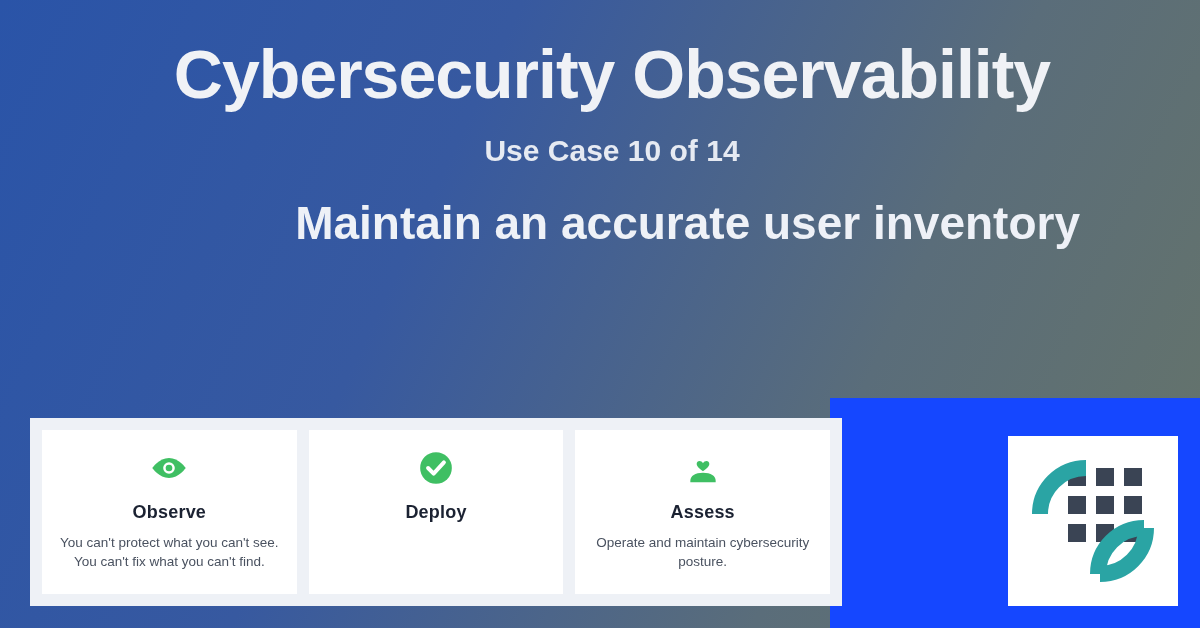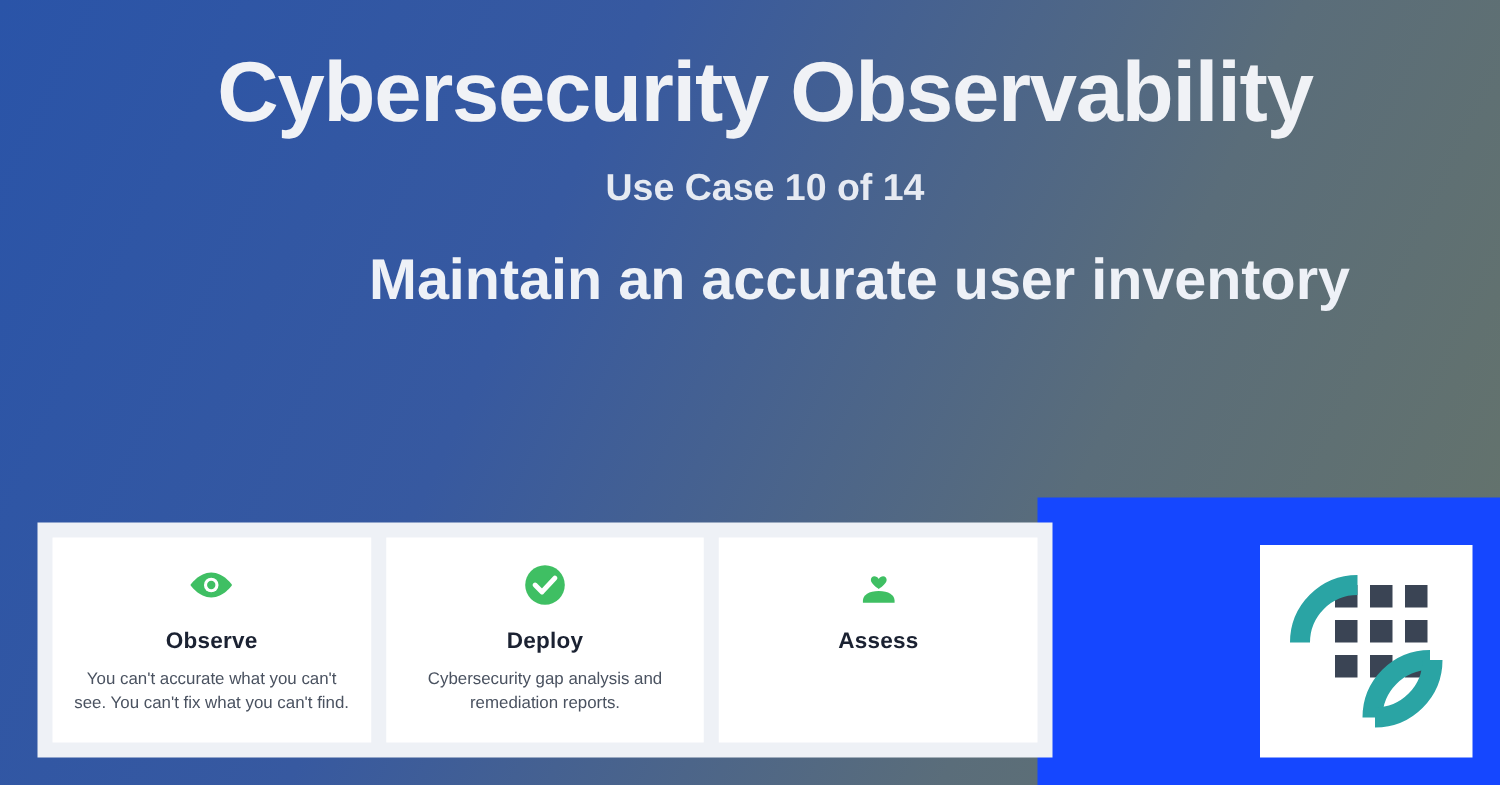--- a/index.html
+++ b/index.html
@@ -122,45 +122,45 @@
 
     <div class="card">
       <div class="card-icon">
         <svg viewBox="0 0 48 48" width="40" height="40">
           <path d="M24 12 C12 12 4 24 4 24 s8 12 20 12 s20-12 20-12 S36 12 24 12z" fill="#3fbf63"></path>
           <circle cx="24" cy="24" r="7" fill="#ffffff"></circle>
           <circle cx="24" cy="24" r="4" fill="#3fbf63"></circle>
         </svg>
       </div>
       <div class="card-title">Observe</div>
-      <div class="card-desc">You can't accurate what you can't see. You can't fix what you can't find.</div>
+      <div class="card-desc">You can't protect what you can't see. You can't fix what you can't find.</div>
     </div>
 
     <div class="card">
       <div class="card-icon">
         <svg viewBox="0 0 48 48" width="38" height="38">
           <circle cx="24" cy="24" r="20" fill="#3fbf63"></circle>
           <path d="M14 24 l7 7 l13 -14" stroke="#ffffff" stroke-width="5" fill="none" stroke-linecap="round" stroke-linejoin="round"></path>
         </svg>
       </div>
       <div class="card-title">Deploy</div>
-      <div class="card-desc">Cybersecurity gap analysis and remediation reports.</div>
     </div>
 
 
     <div class="card">
       <div class="card-icon">
         <svg viewBox="0 0 48 48" width="38" height="38">
           <g fill="#3fbf63">
             <path d="M24 18 c-2-4-8-4-8 1 c0 4 8 9 8 9 s8-5 8-9 c0-5-6-5-8-1z"></path>
             <path d="M8 40 c0-6 6-10 16-10 s16 4 16 10 v2 H8z"></path>
           </g>
         </svg>
       </div>
       <div class="card-title">Assess</div>
+      <div class="card-desc">Operate and maintain cybersecurity posture.</div>
     </div>
 
   </div>
 
   <div class="logo-box">
     <svg class="logo-svg" viewBox="0 0 130 130">
       <g fill="#3a4454">
         <rect x="40" y="12" width="18" height="18"></rect>
         <rect x="68" y="12" width="18" height="18"></rect>
         <rect x="96" y="12" width="18" height="18"></rect>

